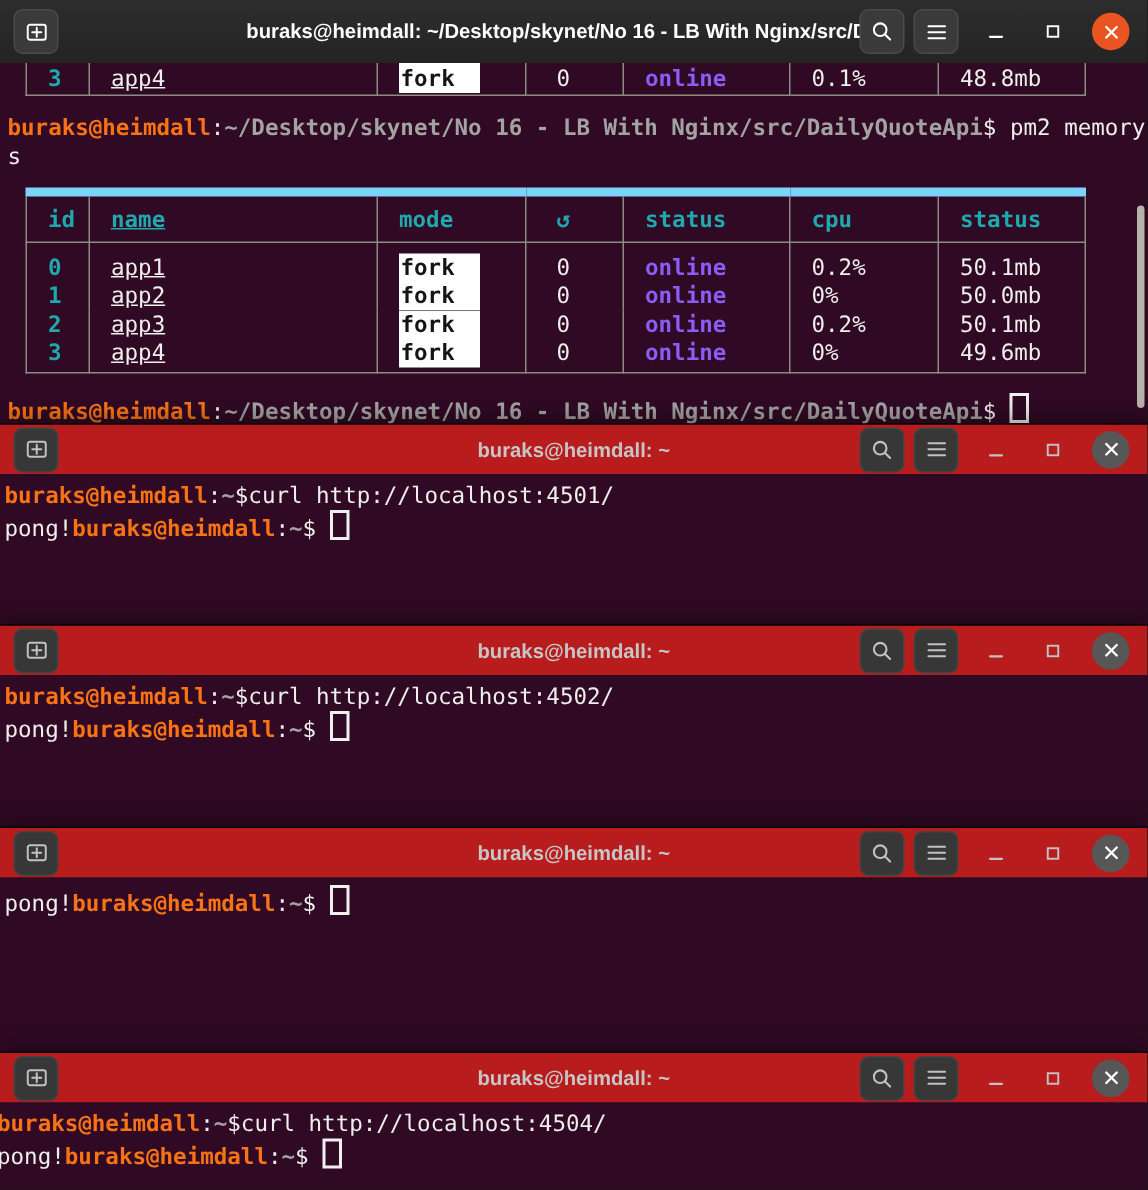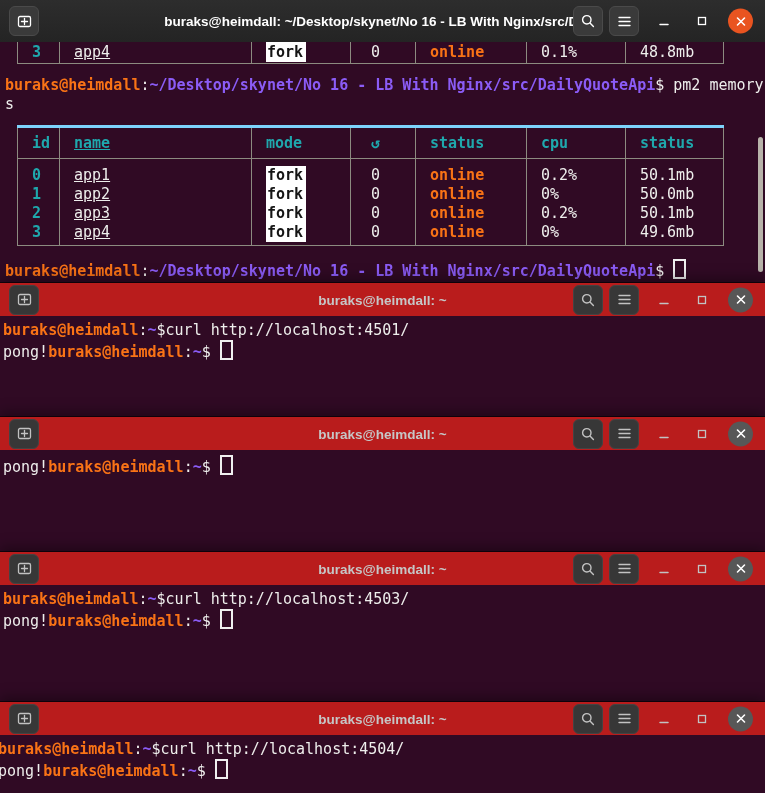--- a/index.html
+++ b/index.html
@@ -43,21 +43,21 @@
   
   .term{position:relative;background:#300a24;color:#eeeeec;
     font-size:15px;line-height:19px;overflow:hidden;}
   #w1 .term{height:241px;}
   #w2 .term{height:118px;}
   #w3 .term{height:102px;}
   #w4 .term{height:117px;}
   #w5 .term{height:68px;}
   .line{white-space:pre;}
   .green{color:#f97316;font-weight:bold;}
-  .blue{color:#8b5cf6;font-weight:bold;}
+  .blue{color:#a3a3a3;font-weight:bold;}
   .white{color:#eeeeec;}
   .cursor{display:inline-block;width:9px;height:16px;border:2px solid #efefef;
     vertical-align:-3px;margin-left:9px;}
 
   
   .t1-flow{padding-left:5px;}
   .t1-prompt1{margin-top:12px;}
   .t1-prompt2{margin-top:13px;}
 
   
@@ -65,30 +65,30 @@
   table.pm2 th,table.pm2 td{border-left:1px solid #8c8b80;border-right:1px solid #8c8b80;
     padding:0 0 0 14px;text-align:left;font-size:15px;vertical-align:top;white-space:pre;overflow:hidden;}
   .col-id{width:27px;}   
   .col-name{width:177px;text-decoration:underline;}
   .col-mode{width:84px;}
   .col-restart{width:44px;}
   .col-status{width:96px;}
   .col-cpu{width:84px;}
   .col-mem{width:83px;}
   table.pm2 th{color:#1fa8ad;font-weight:bold;height:30px;vertical-align:middle;
-    border-top:3px solid #7dd3fc;border-bottom:1px solid #8c8b80;}
+    border-top:6px solid #7dd3fc;border-bottom:1px solid #8c8b80;}
   table.pm2 th.col-restart, table.pm2 td.c-restart{padding-left:20px;}
   table.main{margin-top:11px;}
   table.main tbody tr:first-child td{padding-top:7px;}
   table.main tbody tr:last-child td{padding-bottom:3px;border-bottom:1px solid #8c8b80;}
   table.partial td{height:20px;padding-top:1px;border-bottom:1px solid #8c8b80;}
   .c-id{color:#1fa8ad;font-weight:bold;}
-  .c-status{color:#f97316;font-weight:bold;}
+  .c-status{color:#8b5cf6;font-weight:bold;}
   .inv{display:inline-block;background:#ffffff;color:#151515;font-weight:bold;
-    line-height:19px;padding:0 3px 0 1px;}
+    line-height:19px;padding:0 17px 0 1px;}
   table.partial .inv{line-height:20px;margin-top:-1px;}
 
   .scroll-thumb{position:absolute;right:2px;top:95px;width:5px;height:135px;
     background:#b8b3aa;border-radius:3px;}
 
   
   .tN-flow{padding:5px 0 0 3px;}
   #w5 .tN-flow{padding-left:0;margin-left:-2px;}
 </style>
 </head>
@@ -294,20 +294,21 @@
     </div>
     <div class="tb-btn close gray">
       <svg width="12" height="12" viewBox="0 0 12 12">
         <line x1="2.5" y1="2.5" x2="9.5" y2="9.5" stroke="currentColor" stroke-width="1.6" stroke-linecap="round"></line>
         <line x1="9.5" y1="2.5" x2="2.5" y2="9.5" stroke="currentColor" stroke-width="1.6" stroke-linecap="round"></line>
       </svg>
     </div>
   </div>
   <div class="term">
     <div class="tN-flow">
+      <div class="line"><span class="green">buraks@heimdall</span><span class="white">:</span><span class="blue">~</span><span class="white">$</span><span class="white" style="white-space:pre;">curl http://localhost:4502/</span></div>
       <div class="line"><span class="white">pong!</span><span class="green">buraks@heimdall</span><span class="white">:</span><span class="blue">~</span><span class="white">$</span><span class="cursor"></span></div>
     </div>
   </div>
 </div>
 
 <div class="window" id="w4">
   <div class="titlebar unfocused">
     <div class="tb-btn newtab btn-box">
       <svg width="17" height="17" viewBox="0 0 17 17">
         <rect x="2.5" y="3.5" width="12" height="10" rx="1.5" fill="none" stroke="currentColor" stroke-width="1.3"></rect>
@@ -341,21 +342,20 @@
     </div>
     <div class="tb-btn close gray">
       <svg width="12" height="12" viewBox="0 0 12 12">
         <line x1="2.5" y1="2.5" x2="9.5" y2="9.5" stroke="currentColor" stroke-width="1.6" stroke-linecap="round"></line>
         <line x1="9.5" y1="2.5" x2="2.5" y2="9.5" stroke="currentColor" stroke-width="1.6" stroke-linecap="round"></line>
       </svg>
     </div>
   </div>
   <div class="term">
     <div class="tN-flow">
-      <div class="line"><span class="green">buraks@heimdall</span><span class="white">:</span><span class="blue">~</span><span class="white">$</span><span class="white" style="white-space:pre;">curl http://localhost:4503/</span></div>
       <div class="line"><span class="white">pong!</span><span class="green">buraks@heimdall</span><span class="white">:</span><span class="blue">~</span><span class="white">$</span><span class="cursor"></span></div>
     </div>
   </div>
 </div>
 
 <div class="window" id="w5">
   <div class="titlebar unfocused">
     <div class="tb-btn newtab btn-box">
       <svg width="17" height="17" viewBox="0 0 17 17">
         <rect x="2.5" y="3.5" width="12" height="10" rx="1.5" fill="none" stroke="currentColor" stroke-width="1.3"></rect>

